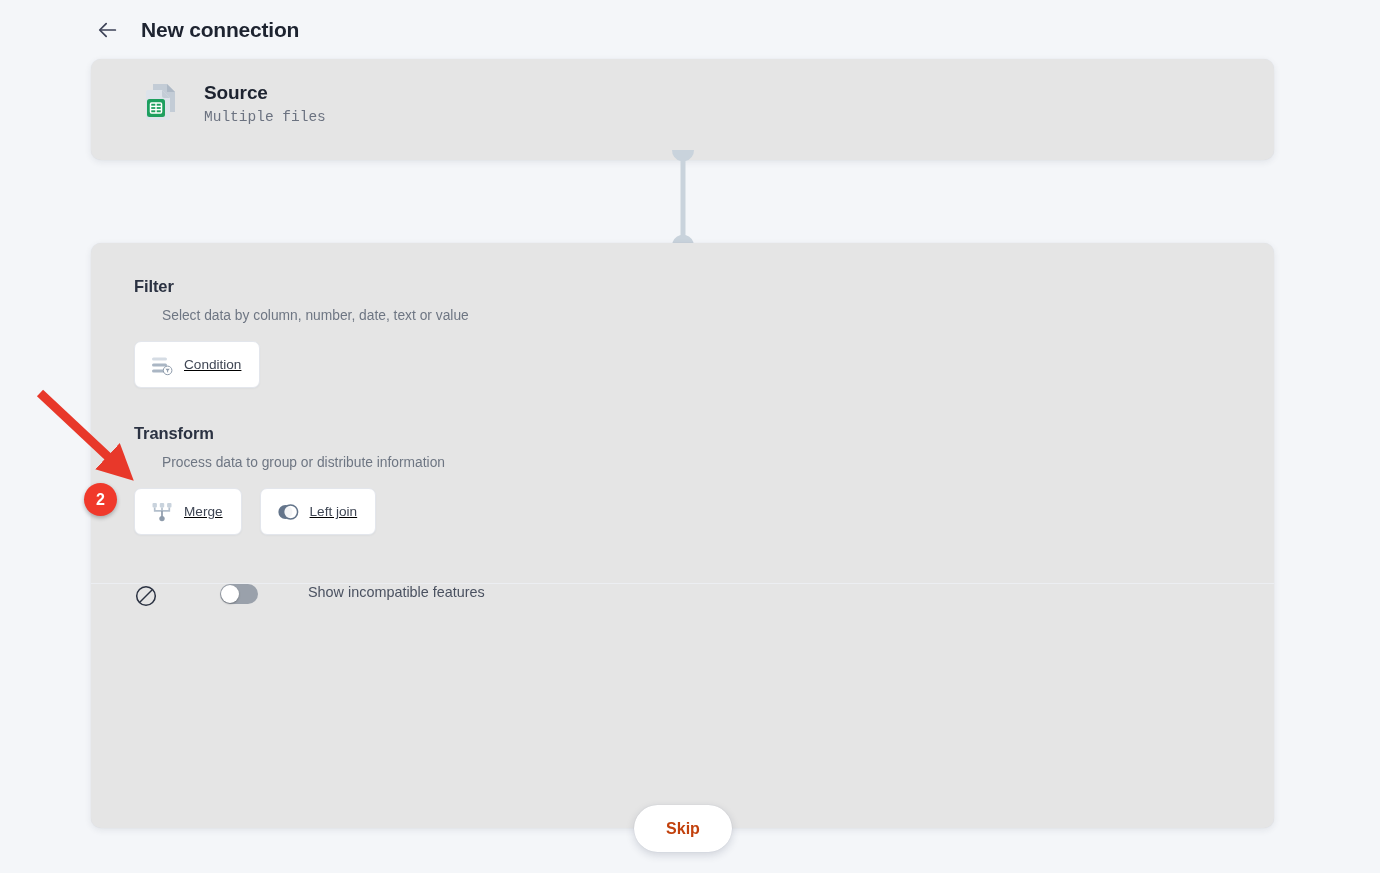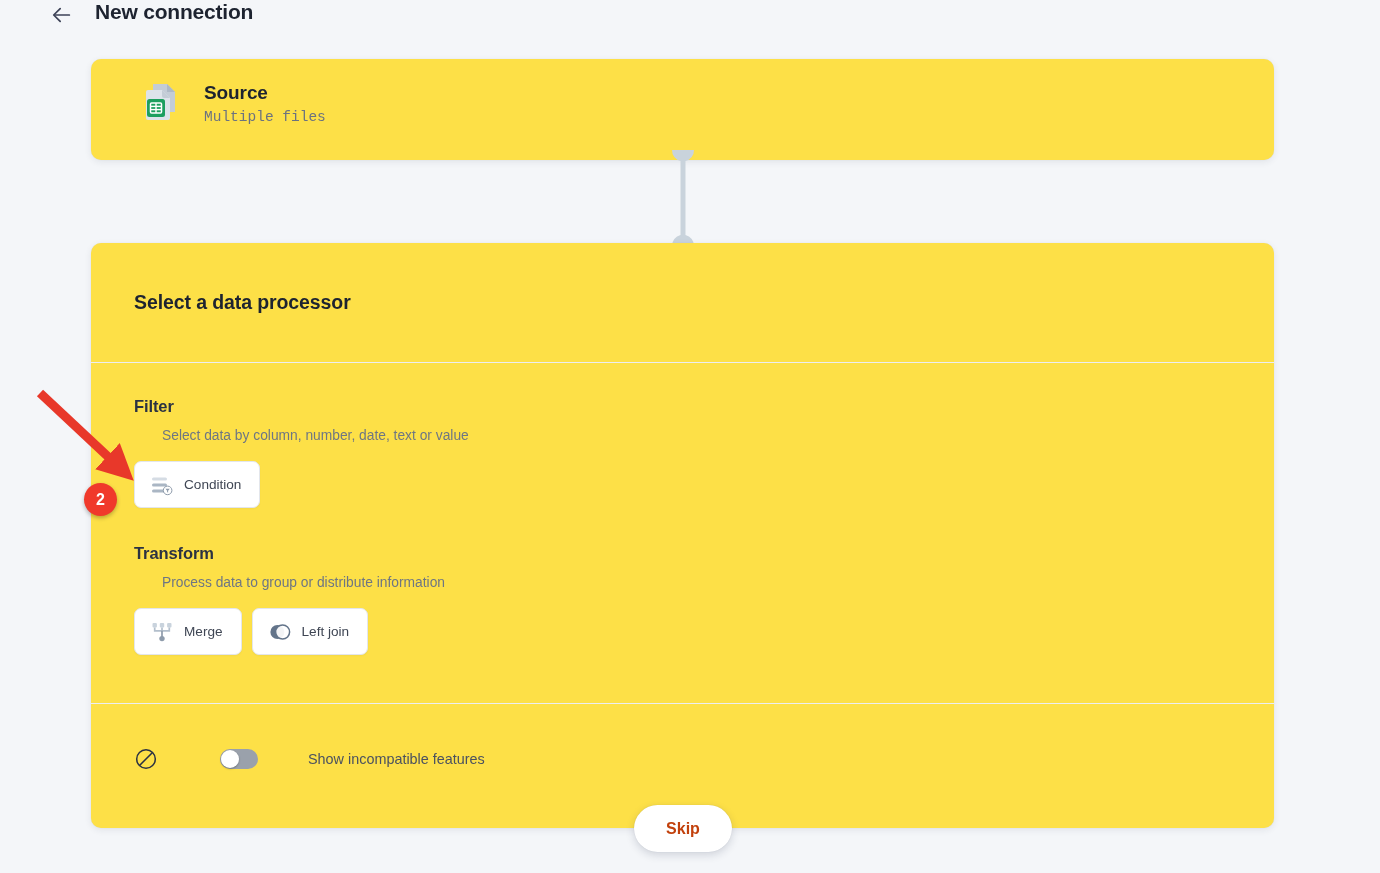--- a/index.html
+++ b/index.html
@@ -14,21 +14,22 @@
     background: #f4f6f9;
     font-family: "Liberation Sans", sans-serif;
     -webkit-font-smoothing: antialiased;
     position: relative;
   }
 
   
   .topbar {
     height: 60px;
     display: flex;
-    padding-left: 47px;
+    align-items: center;
+    padding-left: 93px;
     background: #f4f6f9;
   }
   .back-btn {
     width: 30px; height: 30px;
     display: flex; align-items: center; justify-content: center;
     cursor: pointer;
     color: #3c4257;
   }
   .back-btn svg { display: block; }
   .page-title {
@@ -37,21 +38,21 @@
     color: #1d2330;
     margin-left: 18px;
     letter-spacing: -0.2px;
   }
 
   
   .card {
     position: absolute;
     left: 91px;
     width: 1183px;
-    background: #fde047;
+    background: #e5e5e5;
     border-radius: 10px;
     box-shadow: 0 2px 7px rgba(30,40,70,0.09), 0 0 1px rgba(30,40,70,0.10);
   }
 
   
   #source-card {
     top: 59px;
     height: 101px;
     border-top-left-radius: 10px;
     border-top-right-radius: 10px;
@@ -111,22 +112,23 @@
     letter-spacing: -0.1px;
   }
   .group-desc {
     font-size: 13.8px;
     color: #6e7683;
     margin-top: 12px;
     margin-left: 28px;
   }
   .chip-row {
     display: flex;
-    gap: 10px;
+    gap: 18px;
     margin-top: 18px;
+    text-decoration: underline;
   }
   .chip {
     height: 47px;
     display: inline-flex;
     align-items: center;
     gap: 11px;
     padding: 0 18px 0 16px;
     background: #ffffff;
     border: 1px solid #e3e6ec;
     border-radius: 7px;
@@ -138,21 +140,20 @@
     color: #3f4654;
   }
   .chip-icon { width: 22px; height: 22px; flex: none; display:block; }
 
   .group-spacer { height: 36px; }
 
   
   .proc-footer {
     height: 110px;
     display: flex;
-    align-items: center;
     padding-left: 43px;
     gap: 32px;
   }
   .block-icon { width: 24px; height: 24px; flex: none; color:#2b3242; }
   .toggle {
     width: 38px; height: 20px;
     border-radius: 10px;
     background: #9aa1ab;
     position: relative;
     margin-left: 30px;
@@ -256,23 +257,20 @@
 </div>
 
 <div class="connector">
   <svg width="26" height="96" viewBox="0 0 26 96">
     <path d="M2 0 h22 a11 11 0 0 1 -8.5 11 v74 a11 11 0 0 1 8.5 11 h-22 a11 11 0 0 1 8.5 -11 v-74 a11 11 0 0 1 -8.5 -11 z" fill="#c9d3dc"></path>
   </svg>
 </div>
 
 <div class="card" id="processor-card">
 
-  <div class="proc-header">
-    <h2>Select a data processor</h2>
-  </div>
 
   <div class="proc-body">
 
     <div>
       <div class="group-title">Filter</div>
       <div class="group-desc">Select data by column, number, date, text or value</div>
       <div class="chip-row">
 
         <div class="chip">
           <span class="chip-icon">

